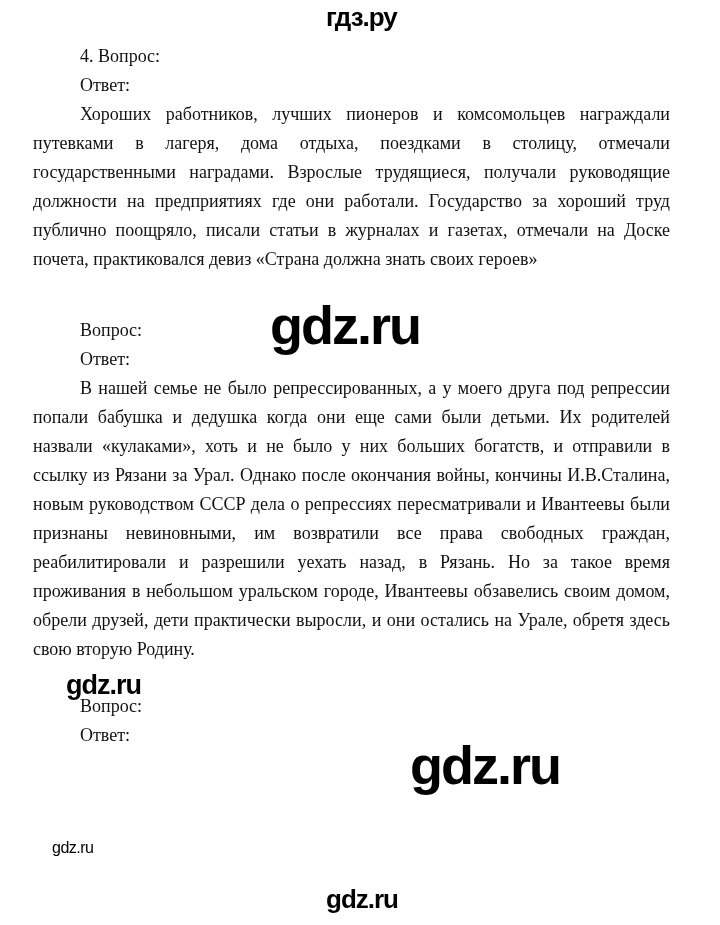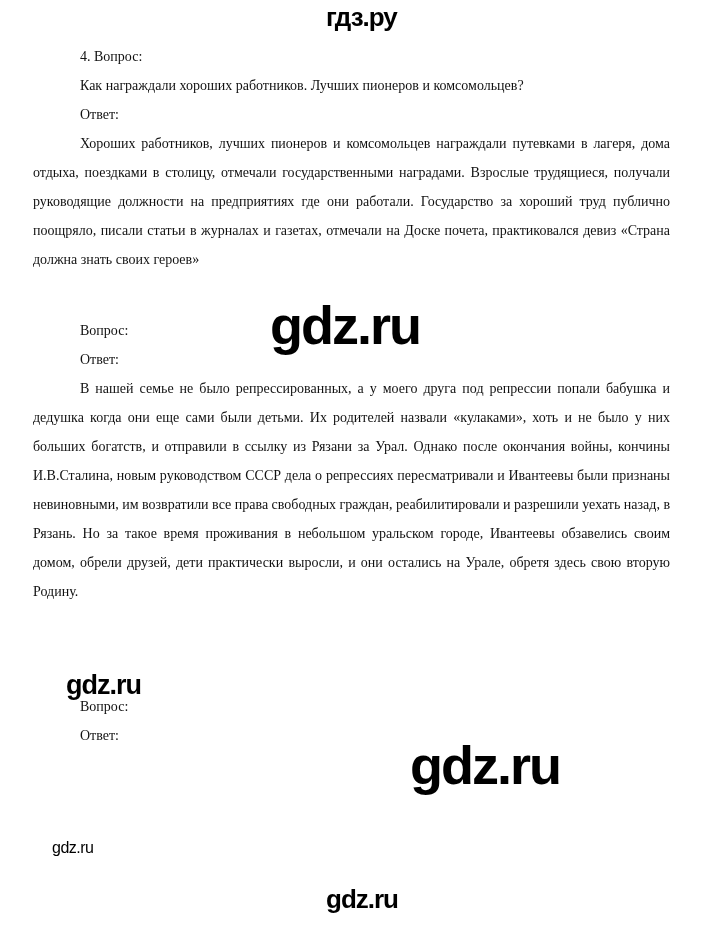--- a/index.html
+++ b/index.html
@@ -19,40 +19,39 @@
     .wm-small { left: 66px; top: 672px; font-size: 27px; }
     .wm-mid2 { left: 410px; top: 738px; font-size: 54px; letter-spacing: -2px; }
     .wm-tiny { left: 52px; top: 840px; font-size: 16px; font-weight: normal; letter-spacing: -0.5px; }
     .wm-bottom { left: 326px; top: 886px; font-size: 26px; }
 
     .text {
       position: absolute;
       left: 33px;
       width: 637px;
       font-family: "Liberation Serif", "DejaVu Serif", serif;
-      font-size: 14px;
+      font-size: 18px;
       line-height: 29px;
       color: #111;
       text-align: justify;
       text-align-last: left;
     }
     .ind { text-indent: 47px; }
     .label { text-indent: 47px; }
     p { margin: 0; }
   </style>
 </head>
 <body>
 
 <div class="page">
 
   <div class="wm wm-top">гдз.ру</div>
 
   <div class="text" style="top:42px;">
     <p class="label">4. Вопрос:</p>
-    <p class="ind">Как награждали хороших работников. Лучших пионеров и комсомольцев?</p>
     <p class="label">Ответ:</p>
     <p class="ind">Хороших работников, лучших пионеров и комсомольцев награждали путевками в лагеря, дома отдыха, поездками в столицу, отмечали государственными наградами. Взрослые трудящиеся, получали руководящие должности на предприятиях где они работали.  Государство за хороший труд публично поощряло, писали статьи в журналах и газетах, отмечали на Доске почета, практиковался девиз «Страна должна знать своих героев»</p>
   </div>
 
   <div class="text" style="top:316px;">
     <p class="label">Вопрос:</p>
     <p class="label">Ответ:</p>
     <p class="ind">В нашей семье не было репрессированных, а у моего друга под репрессии попали  бабушка и дедушка когда они еще сами были детьми. Их родителей назвали  «кулаками», хоть и не было у них больших богатств, и отправили в ссылку из Рязани за Урал. Однако после окончания войны, кончины И.В.Сталина, новым руководством СССР  дела о репрессиях пересматривали  и  Ивантеевы были признаны невиновными, им возвратили все права  свободных граждан, реабилитировали и разрешили уехать назад, в Рязань. Но за такое время проживания в небольшом уральском городе, Ивантеевы обзавелись своим домом, обрели друзей, дети практически выросли,  и они остались на Урале,  обретя здесь свою вторую Родину.</p>
   </div>
 

